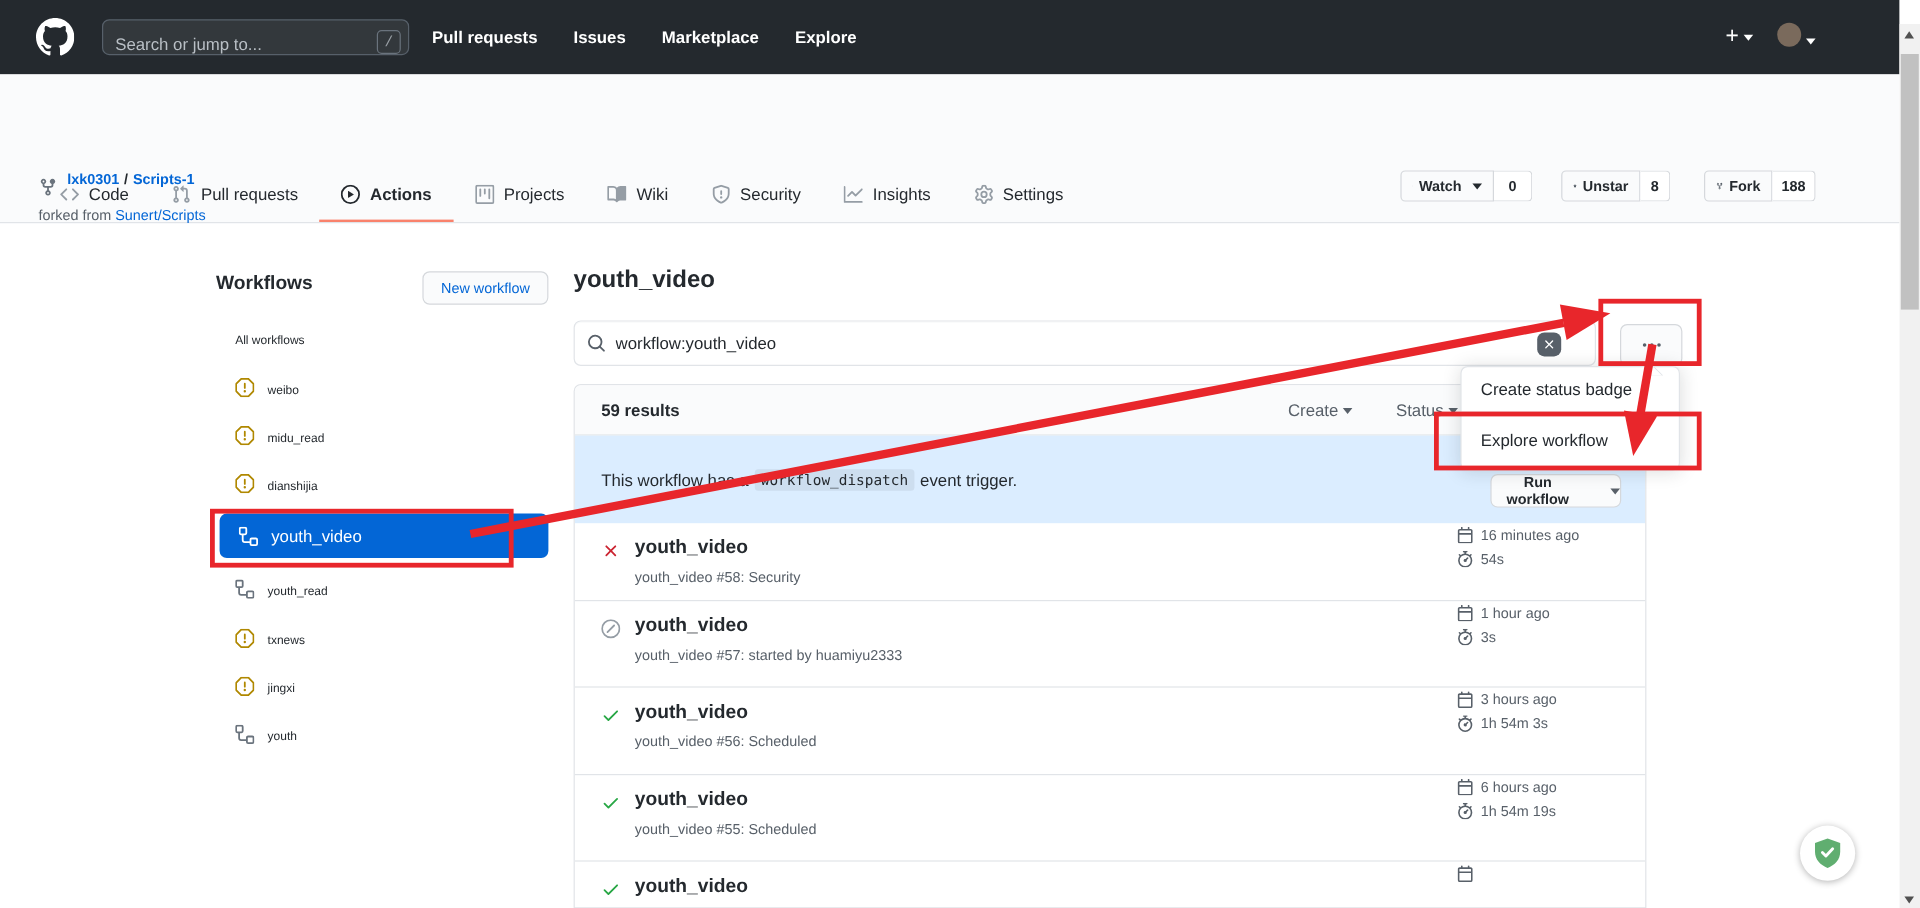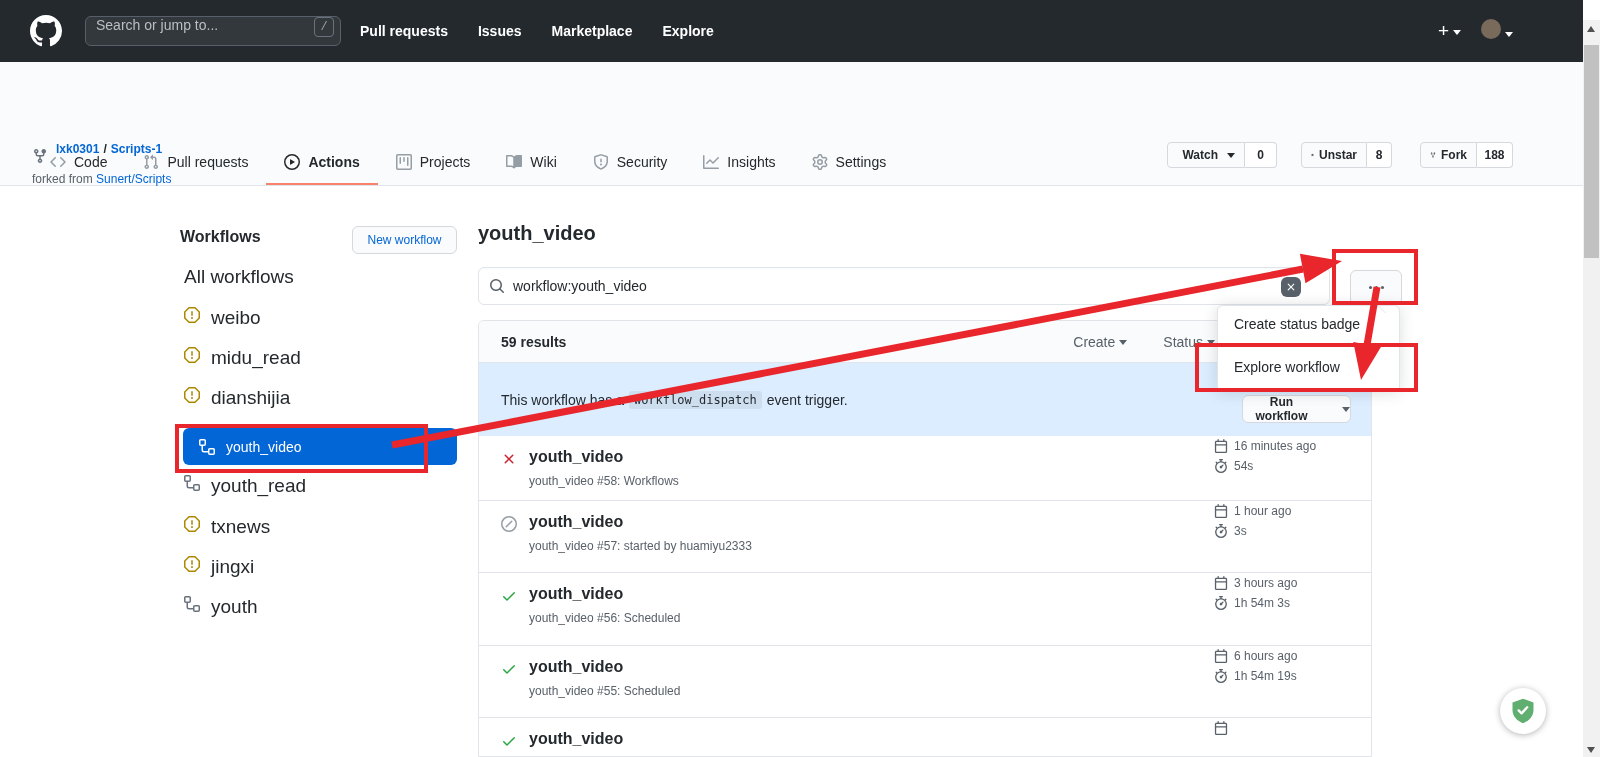--- a/index.html
+++ b/index.html
@@ -10,21 +10,21 @@
   }
   *{margin:0;padding:0;box-sizing:border-box}
   html,body{width:1600px;height:757px;overflow:hidden}
   body{font-family:"Liberation Sans","DejaVu Sans",sans-serif;color:var(--text);background:#fff;position:relative}
   svg.ic{display:inline-block;vertical-align:middle;fill:currentColor}
 
   
   .navbar{position:absolute;left:0;top:0;width:1583px;height:62px;background:var(--navbar)}
   .nav-logo{position:absolute;left:30px;top:15px;width:32px;height:32px;color:#fff}
   .nav-search{position:absolute;left:85px;top:16px;width:256px;height:30px;background:rgba(255,255,255,0.07);
-    border:1px solid #57606a;border-radius:6px;display:flex;align-items:flex-start;padding:0 6px 0 10px}
+    border:1px solid #57606a;border-radius:6px;display:flex;align-items:flex-end;padding:0 6px 0 10px}
   .nav-search input{flex:1;background:transparent;border:none;outline:none;color:#cdd2d7;font-size:14px;font-family:inherit;min-width:0}
   .nav-search input::placeholder{color:#b9bfc5;opacity:1}
   .slash-hint{width:20px;height:20px;border:1px solid #6a737d;border-radius:4px;color:#9aa0a6;
     font-size:12px;display:flex;align-items:center;justify-content:center;font-family:"Liberation Mono",monospace}
   .nav-links{position:absolute;left:360px;top:0;height:62px;display:flex;align-items:center;gap:30px}
   .nav-links a{color:#fff;font-weight:bold;font-size:14px;text-decoration:none;white-space:nowrap}
   .nav-right{position:absolute;right:70px;top:0;height:62px;display:flex;align-items:center;gap:20px;color:#fff}
   .plus-icon{font-size:19px;color:#fff;line-height:1}
   .caret{display:inline-block;width:0;height:0;border-left:4px solid transparent;border-right:4px solid transparent;border-top:5px solid currentColor;vertical-align:middle;margin-left:4px}
   .avatar{width:20px;height:20px;border-radius:50%;background:#7a6a5c;display:inline-block}
@@ -51,21 +51,21 @@
     border-bottom:2px solid transparent;cursor:pointer;white-space:nowrap}
   .tab .ic{color:#959da5}
   .tab.active{font-weight:bold;border-bottom-color:var(--underline)}
   .tab.active .ic{color:var(--text)}
 
   
   .sb-title{position:absolute;left:180px;top:228px;font-size:16px;font-weight:bold}
   .new-wf{position:absolute;left:352px;top:226px;width:105px;height:28px;background:var(--btnbg);
     border:1px solid var(--btnborder);border-radius:6px;color:var(--link);font-size:12px;font-weight:normal;
     display:flex;align-items:center;justify-content:center;cursor:pointer}
-  .sb-item{position:absolute;left:184px;display:flex;align-items:flex-start;gap:11px;font-size:19px;color:var(--text);height:24px;cursor:pointer}
+  .sb-item{position:absolute;left:196px;display:flex;align-items:flex-end;gap:11px;font-size:10px;color:var(--text);height:24px;cursor:pointer}
   .sb-item .ic{flex:none}
   .sb-sel{position:absolute;left:183px;top:428px;width:274px;height:37px;background:var(--link);border-radius:6px;
     display:flex;align-items:center;gap:11px;padding-left:16px;color:#fff;font-size:14px;cursor:pointer}
   .wf-ic{color:var(--muted2)} .warn-ic{color:var(--warn)}
 
   
   .main-title{position:absolute;left:478px;top:222px;font-size:20px;font-weight:bold}
   .filter-box{position:absolute;left:478px;top:267px;width:852px;height:38px;border:1px solid var(--border);
     border-radius:6px;background:#fff;display:flex;align-items:center;padding:0 10px;box-shadow:inset 0 1px 0 rgba(225,228,232,.2)}
   .filter-box .ic{color:var(--muted);flex:none}
@@ -399,21 +399,21 @@
       <span>Run workflow</span>
       <span class="caret"></span>
     </button>
   </div>
 
   <div class="run-row" style="height:65px">
     <svg class="ic st-ic st-fail" width="16" height="16">
         <use href="#i-x"></use>
       </svg>
     <div class="run-title">youth_video</div>
-    <div class="run-sub">youth_video #58: Workflows</div>
+    <div class="run-sub">youth_video #58: Security</div>
     <div class="run-meta">
       <span class="mrow">
           <svg class="ic" width="14" height="14">
             <use href="#i-cal"></use>
           </svg>
           <span>16 minutes ago</span>
         </span>
       <span class="mrow">
           <svg class="ic" width="14" height="14">
             <use href="#i-watch2"></use>

